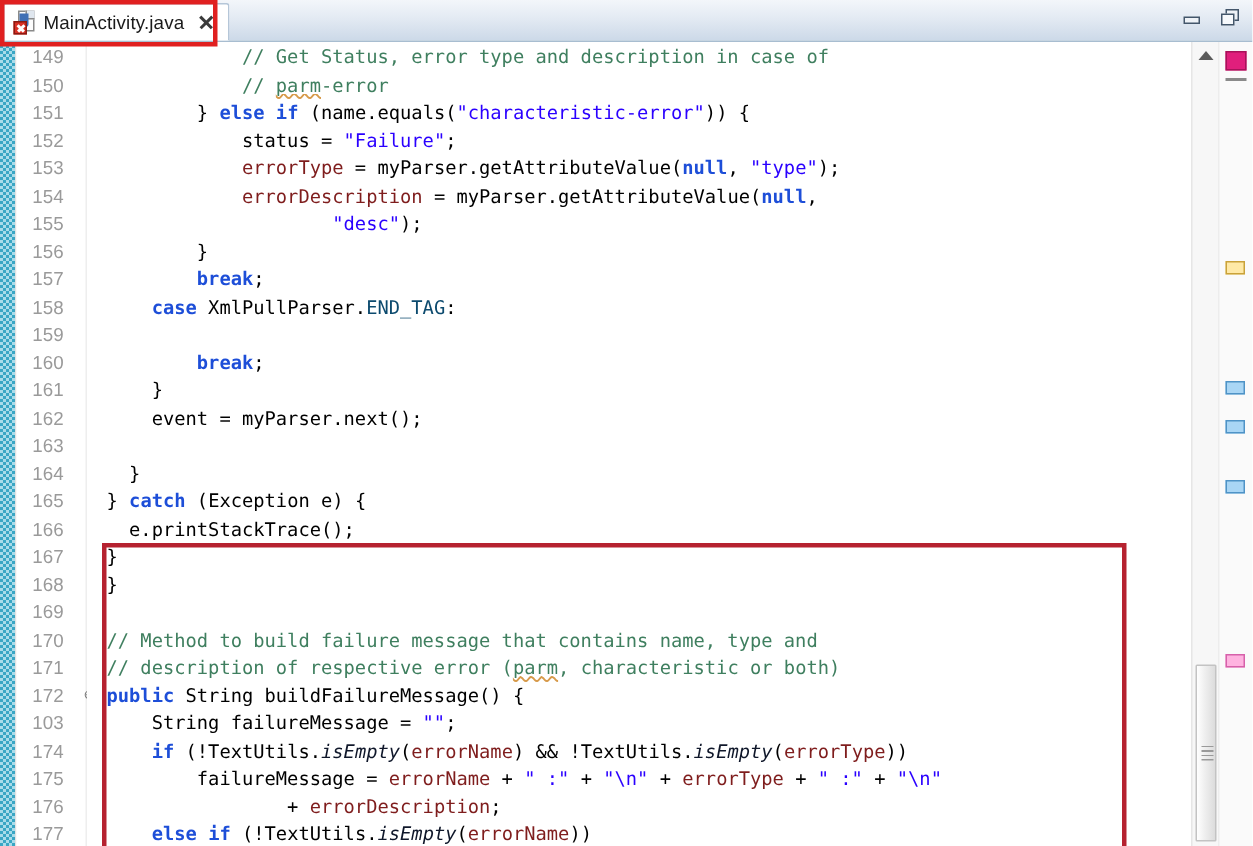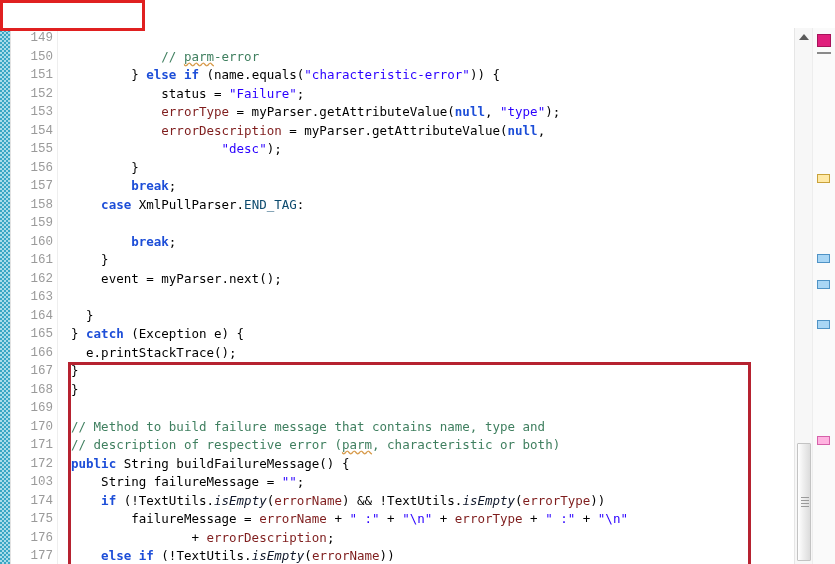--- a/index.html
+++ b/index.html
@@ -175,24 +175,24 @@
   }
 
   #line-numbers {
     position: absolute;
     left: 11px; top: 0;
     width: 47px;
     height: 536px;
     background: #ffffff;
     border-right: 1px solid #eeeeee;
     box-sizing: border-box;
-    font-family: Liberation Mono, monospace;
+    font-family: Liberation Sans, sans-serif;
     font-size: 12.5px;
     color: #9a9a9a;
-    text-align: right;
+    text-align: center;
     padding-top: 1px;
   }
   .lnum {
     height: 18.5px;
     line-height: 18.5px;
     padding-right: 4px;
     position: relative;
     white-space: nowrap;
   }
   .lnum .fold {
@@ -322,20 +322,41 @@
     left: 4px;
     width: 14px; height: 2px;
     background: #8a8a8a;
   }
 </style>
 </head>
 <body>
 
 <div id="editor-window">
 
+  <div id="tab-bar">
+
+    <div id="tab-active">
+      <span class="java-icon">
+        <span class="doc"></span>
+        <span class="jbadge"></span>
+        <span class="errbadge"></span>
+      </span>
+      <span id="tab-title">MainActivity.java</span>
+      <span id="tab-close"></span>
+    </div>
+
+    <div id="win-buttons">
+      <span class="win-btn minimize"></span>
+      <span class="win-btn restore">
+        <span class="r1"></span>
+          <span class="r2"></span>
+      </span>
+    </div>
+
+  </div>
 
   <div id="editor-body">
 
     <div id="change-ruler"></div>
 
     <div id="line-numbers">
         <div class="lnum">149</div>
         <div class="lnum">150</div>
         <div class="lnum">151</div>
         <div class="lnum">152</div>
@@ -362,21 +383,21 @@
         <div class="lnum">103</div>
         <div class="lnum">174</div>
         <div class="lnum">175</div>
         <div class="lnum">176</div>
         <div class="lnum">177</div>
       </div>
 
     <div id="fold-col"></div>
 
     <div id="code-area">
-        <div class="cline"><span class="plain">            </span></div>
+        <div class="cline"><span class="plain">            </span><span class="cmt">// Get Status, error type and description in case of</span></div>
         <div class="cline"><span class="plain">            </span><span class="cmt">// </span><span class="cmt squiggle">parm</span><span class="cmt">-error</span></div>
         <div class="cline"><span class="plain">        } </span><span class="kw">else</span><span class="plain"> </span><span class="kw">if</span><span class="plain"> (name.equals(</span><span class="str">"characteristic-error"</span><span class="plain">)) {</span></div>
         <div class="cline"><span class="plain">            status = </span><span class="str">"Failure"</span><span class="plain">;</span></div>
         <div class="cline"><span class="plain">            </span><span class="fld">errorType</span><span class="plain"> = myParser.getAttributeValue(</span><span class="kw">null</span><span class="plain">, </span><span class="str">"type"</span><span class="plain">);</span></div>
         <div class="cline"><span class="plain">            </span><span class="fld">errorDescription</span><span class="plain"> = myParser.getAttributeValue(</span><span class="kw">null</span><span class="plain">,</span></div>
         <div class="cline"><span class="plain">                    </span><span class="str">"desc"</span><span class="plain">);</span></div>
         <div class="cline"><span class="plain">        }</span></div>
         <div class="cline"><span class="plain">        </span><span class="kw">break</span><span class="plain">;</span></div>
         <div class="cline"><span class="plain">    </span><span class="kw">case</span><span class="plain"> XmlPullParser.</span><span class="sfld">END_TAG</span><span class="plain">:</span></div>
         <div class="cline">&nbsp;</div>

